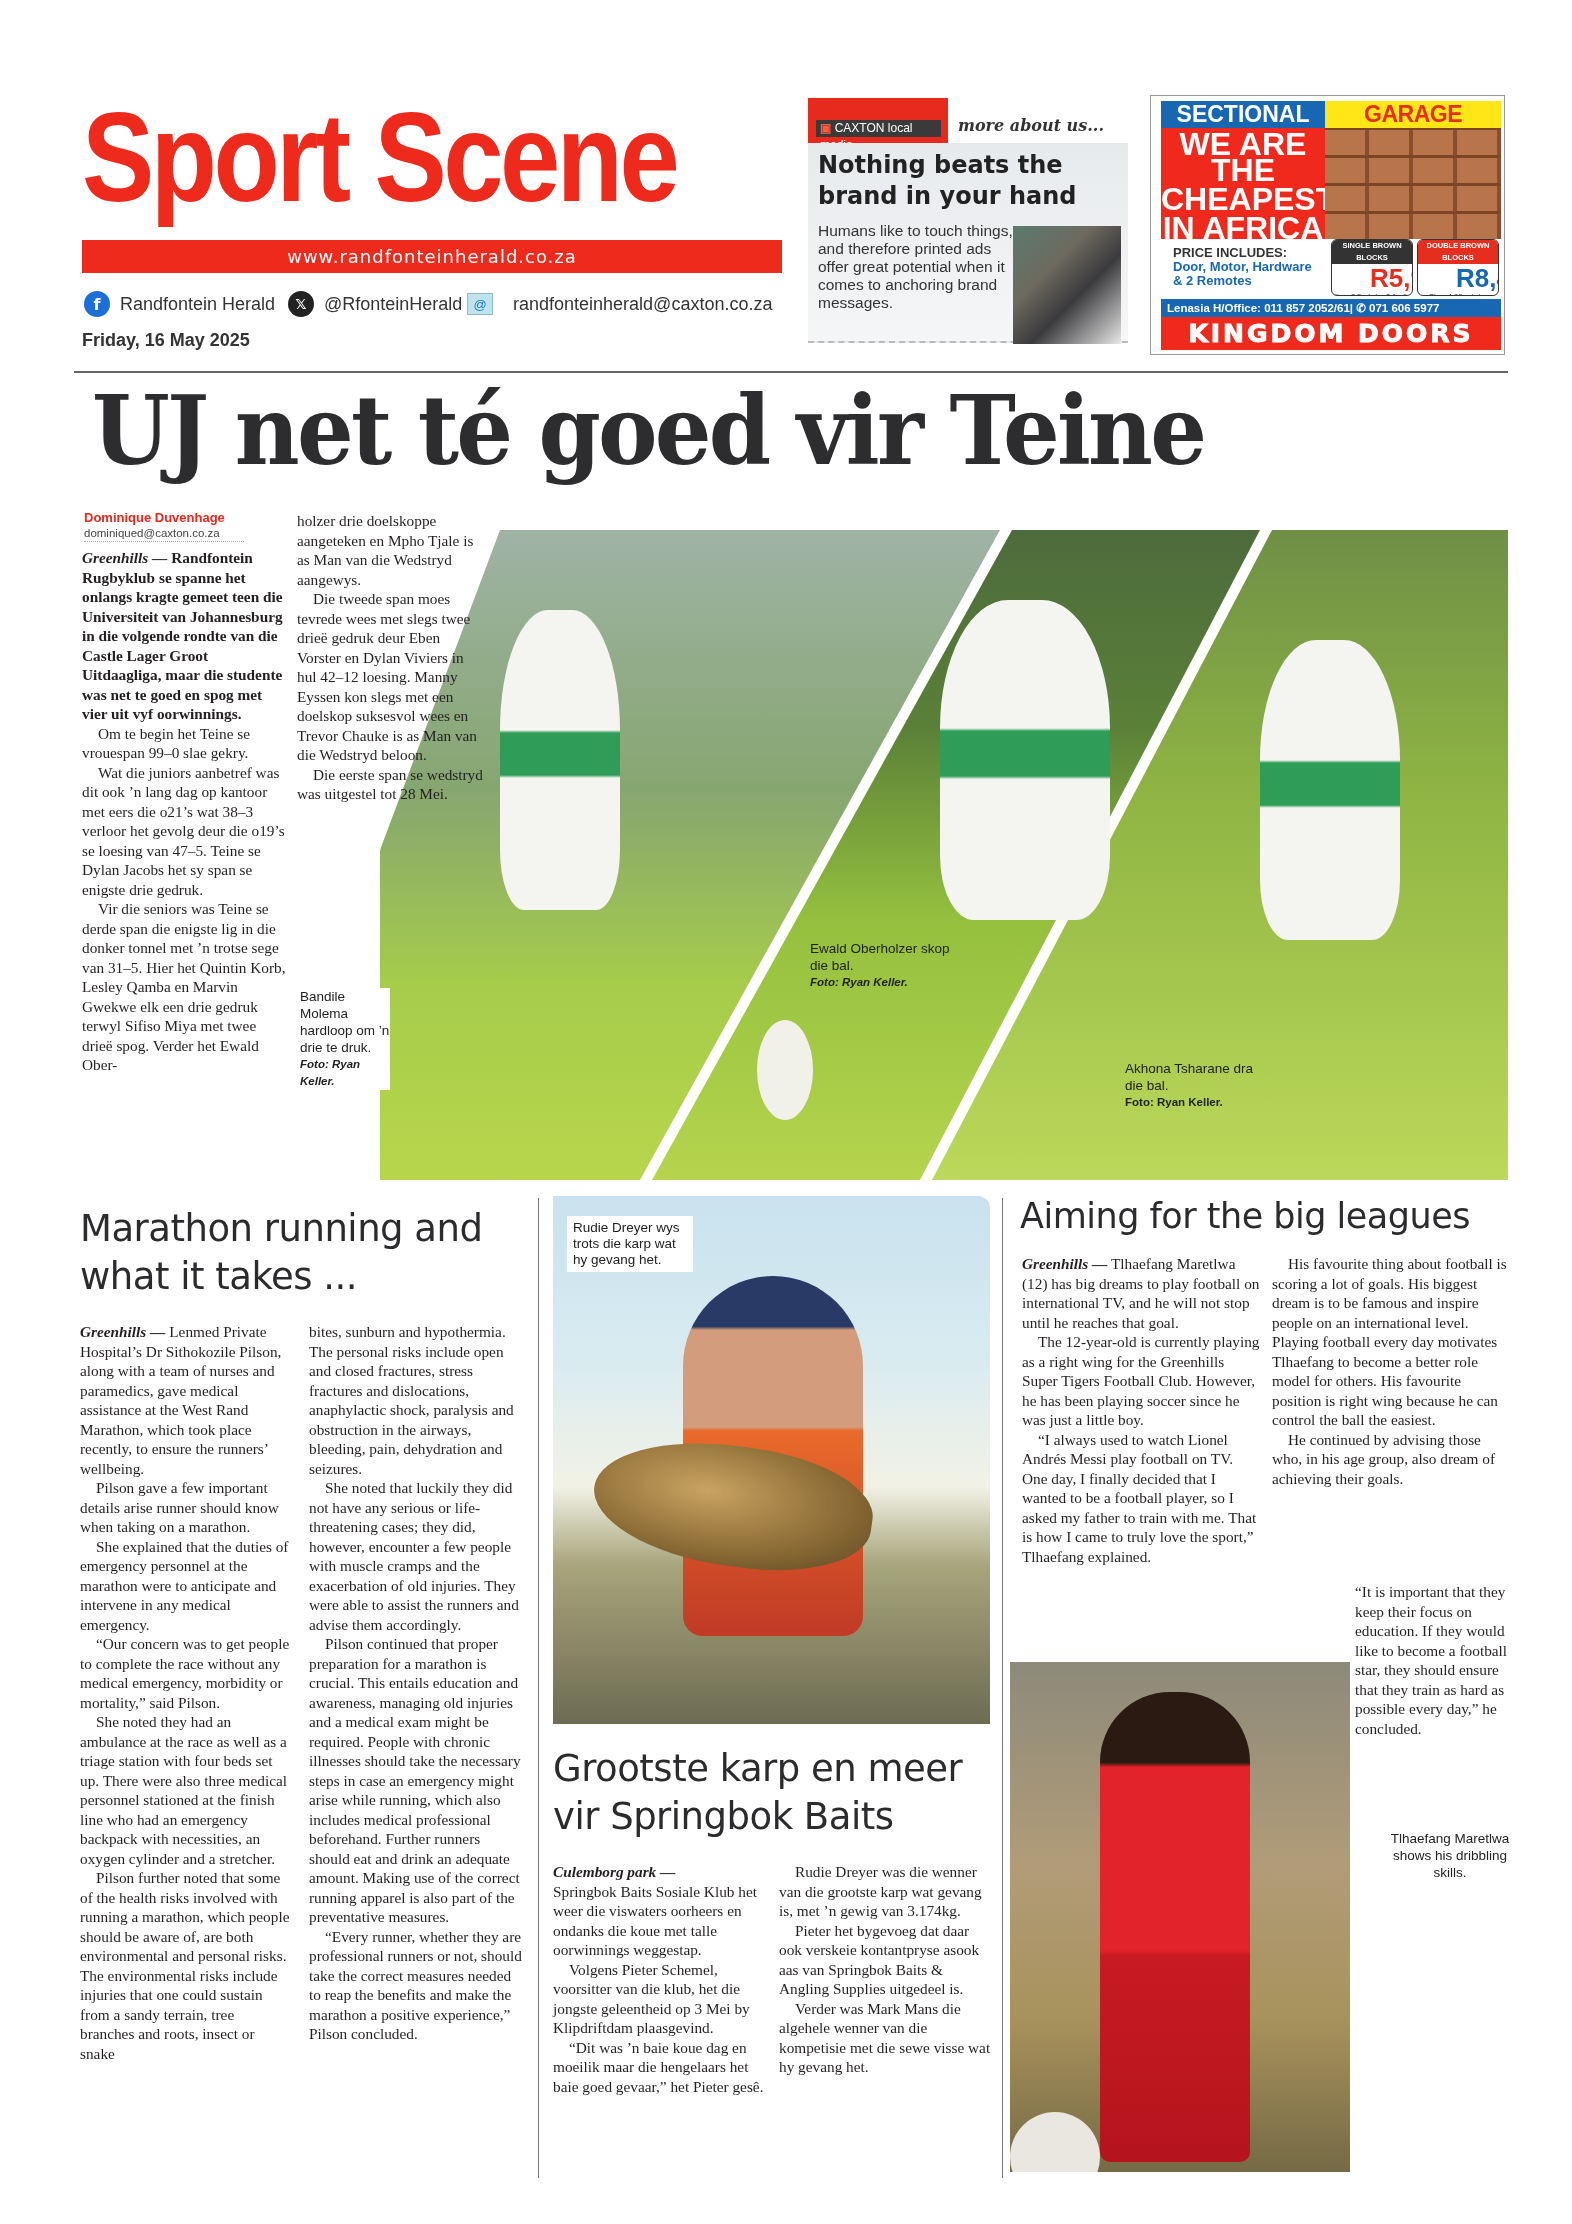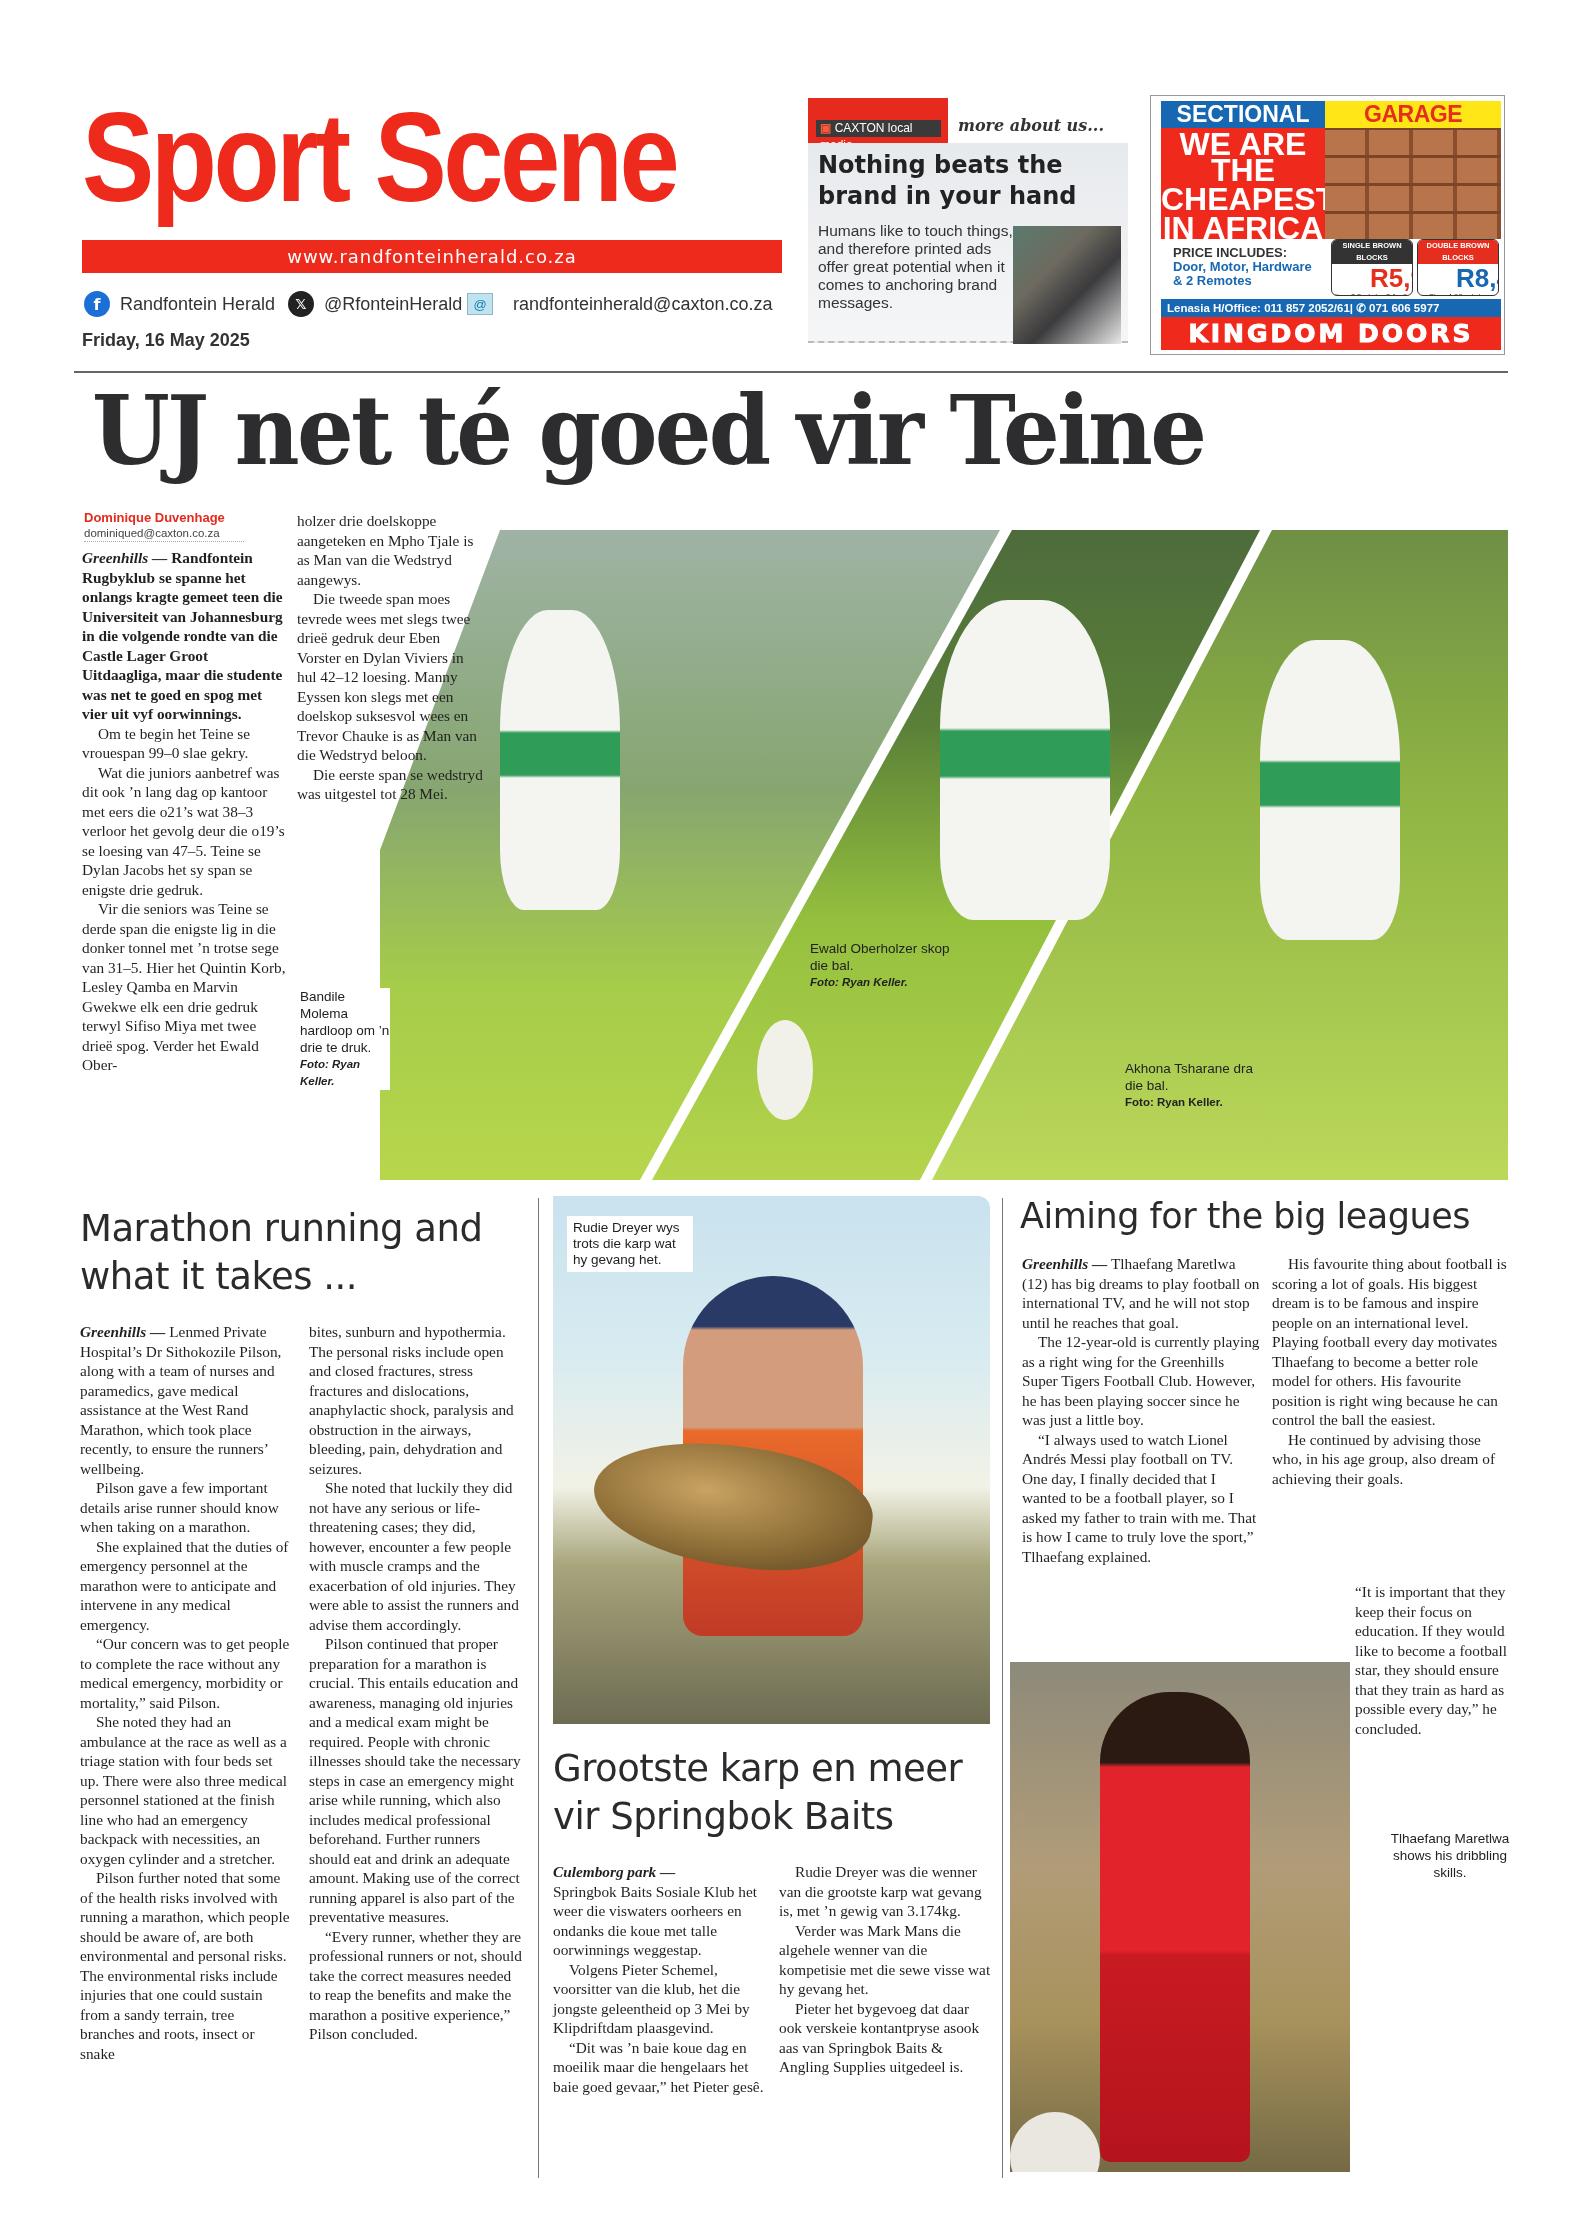--- a/index.html
+++ b/index.html
@@ -231,22 +231,22 @@
 </div>
 <div class="abs fish-cap">Rudie Dreyer wys trots die karp wat hy gevang het.</div>
 <div class="abs fish-hl">Grootste karp en meer vir Springbok Baits</div>
 <div class="abs col fish-col1">
   <p class="first"><span class="dateline-it">Culemborg park —</span><br><span>Springbok Baits Sosiale Klub het weer die viswaters oorheers en ondanks die koue met talle oorwinnings weggestap.</span></p>
   <p>Volgens Pieter Schemel, voorsitter van die klub, het die jongste geleentheid op 3 Mei by Klipdriftdam plaasgevind.</p>
   <p>“Dit was ’n baie koue dag en moeilik maar die hengelaars het baie goed gevaar,” het Pieter gesê.</p>
 </div>
 <div class="abs col fish-col2">
   <p>Rudie Dreyer was die wenner van die grootste karp wat gevang is, met ’n gewig van 3.174kg.</p>
+  <p>Pieter het bygevoeg dat daar ook verskeie kontantpryse asook aas van Springbok Baits &amp; Angling Supplies uitgedeel is.</p>
   <p>Verder was Mark Mans die algehele wenner van die kompetisie met die sewe visse wat hy gevang het.</p>
-  <p>Pieter het bygevoeg dat daar ook verskeie kontantpryse asook aas van Springbok Baits &amp; Angling Supplies uitgedeel is.</p>
 </div>
 
 <div class="abs foot-hl">Aiming for the big leagues</div>
 <div class="abs col foot-col1">
   <p class="first"><span class="dateline-it">Greenhills —</span> <span>Tlhaefang Maretlwa (12) has big dreams to play football on international TV, and he will not stop until he reaches that goal.</span></p>
   <p>The 12-year-old is currently playing as a right wing for the Greenhills Super Tigers Football Club. However, he has been playing soccer since he was just a little boy.</p>
   <p>“I always used to watch Lionel Andrés Messi play football on TV. One day, I finally decided that I wanted to be a football player, so I asked my father to train with me. That is how I came to truly love the sport,” Tlhaefang explained.</p>
 </div>
 <div class="abs col foot-col2">
   <p>His favourite thing about football is scoring a lot of goals. His biggest dream is to be famous and inspire people on an international level. Playing football every day motivates Tlhaefang to become a better role model for others. His favourite position is right wing because he can control the ball the easiest.</p>

